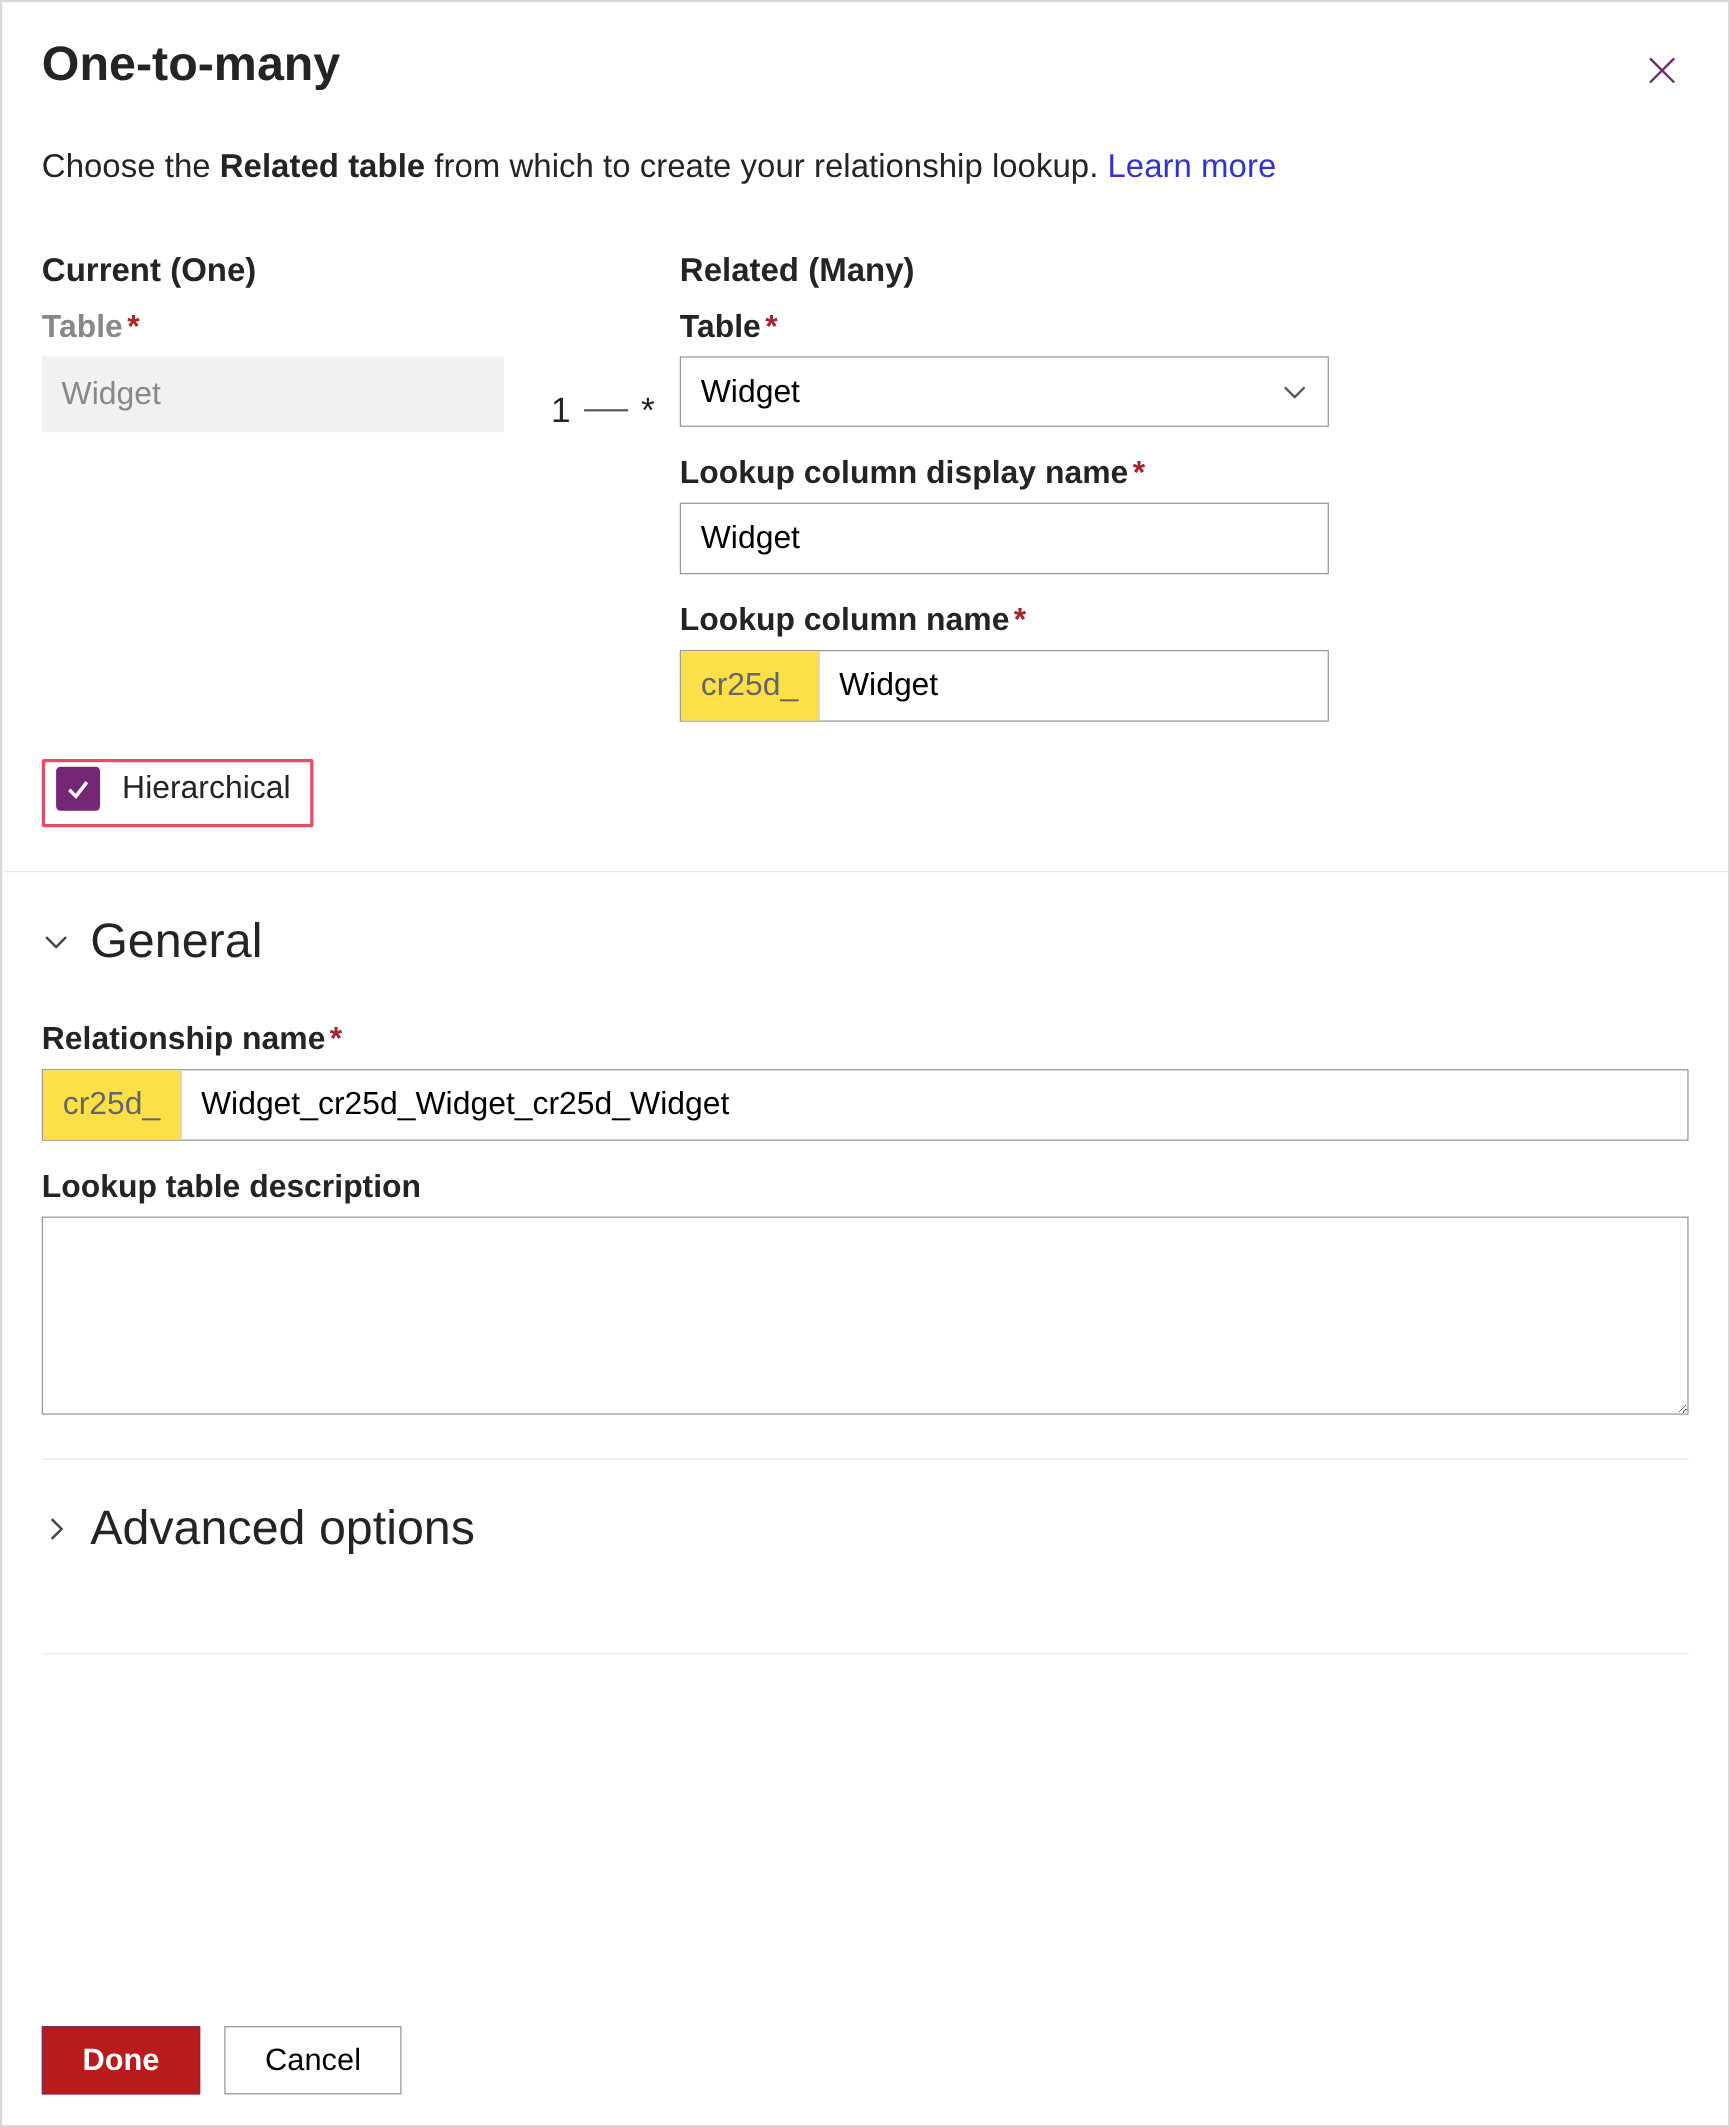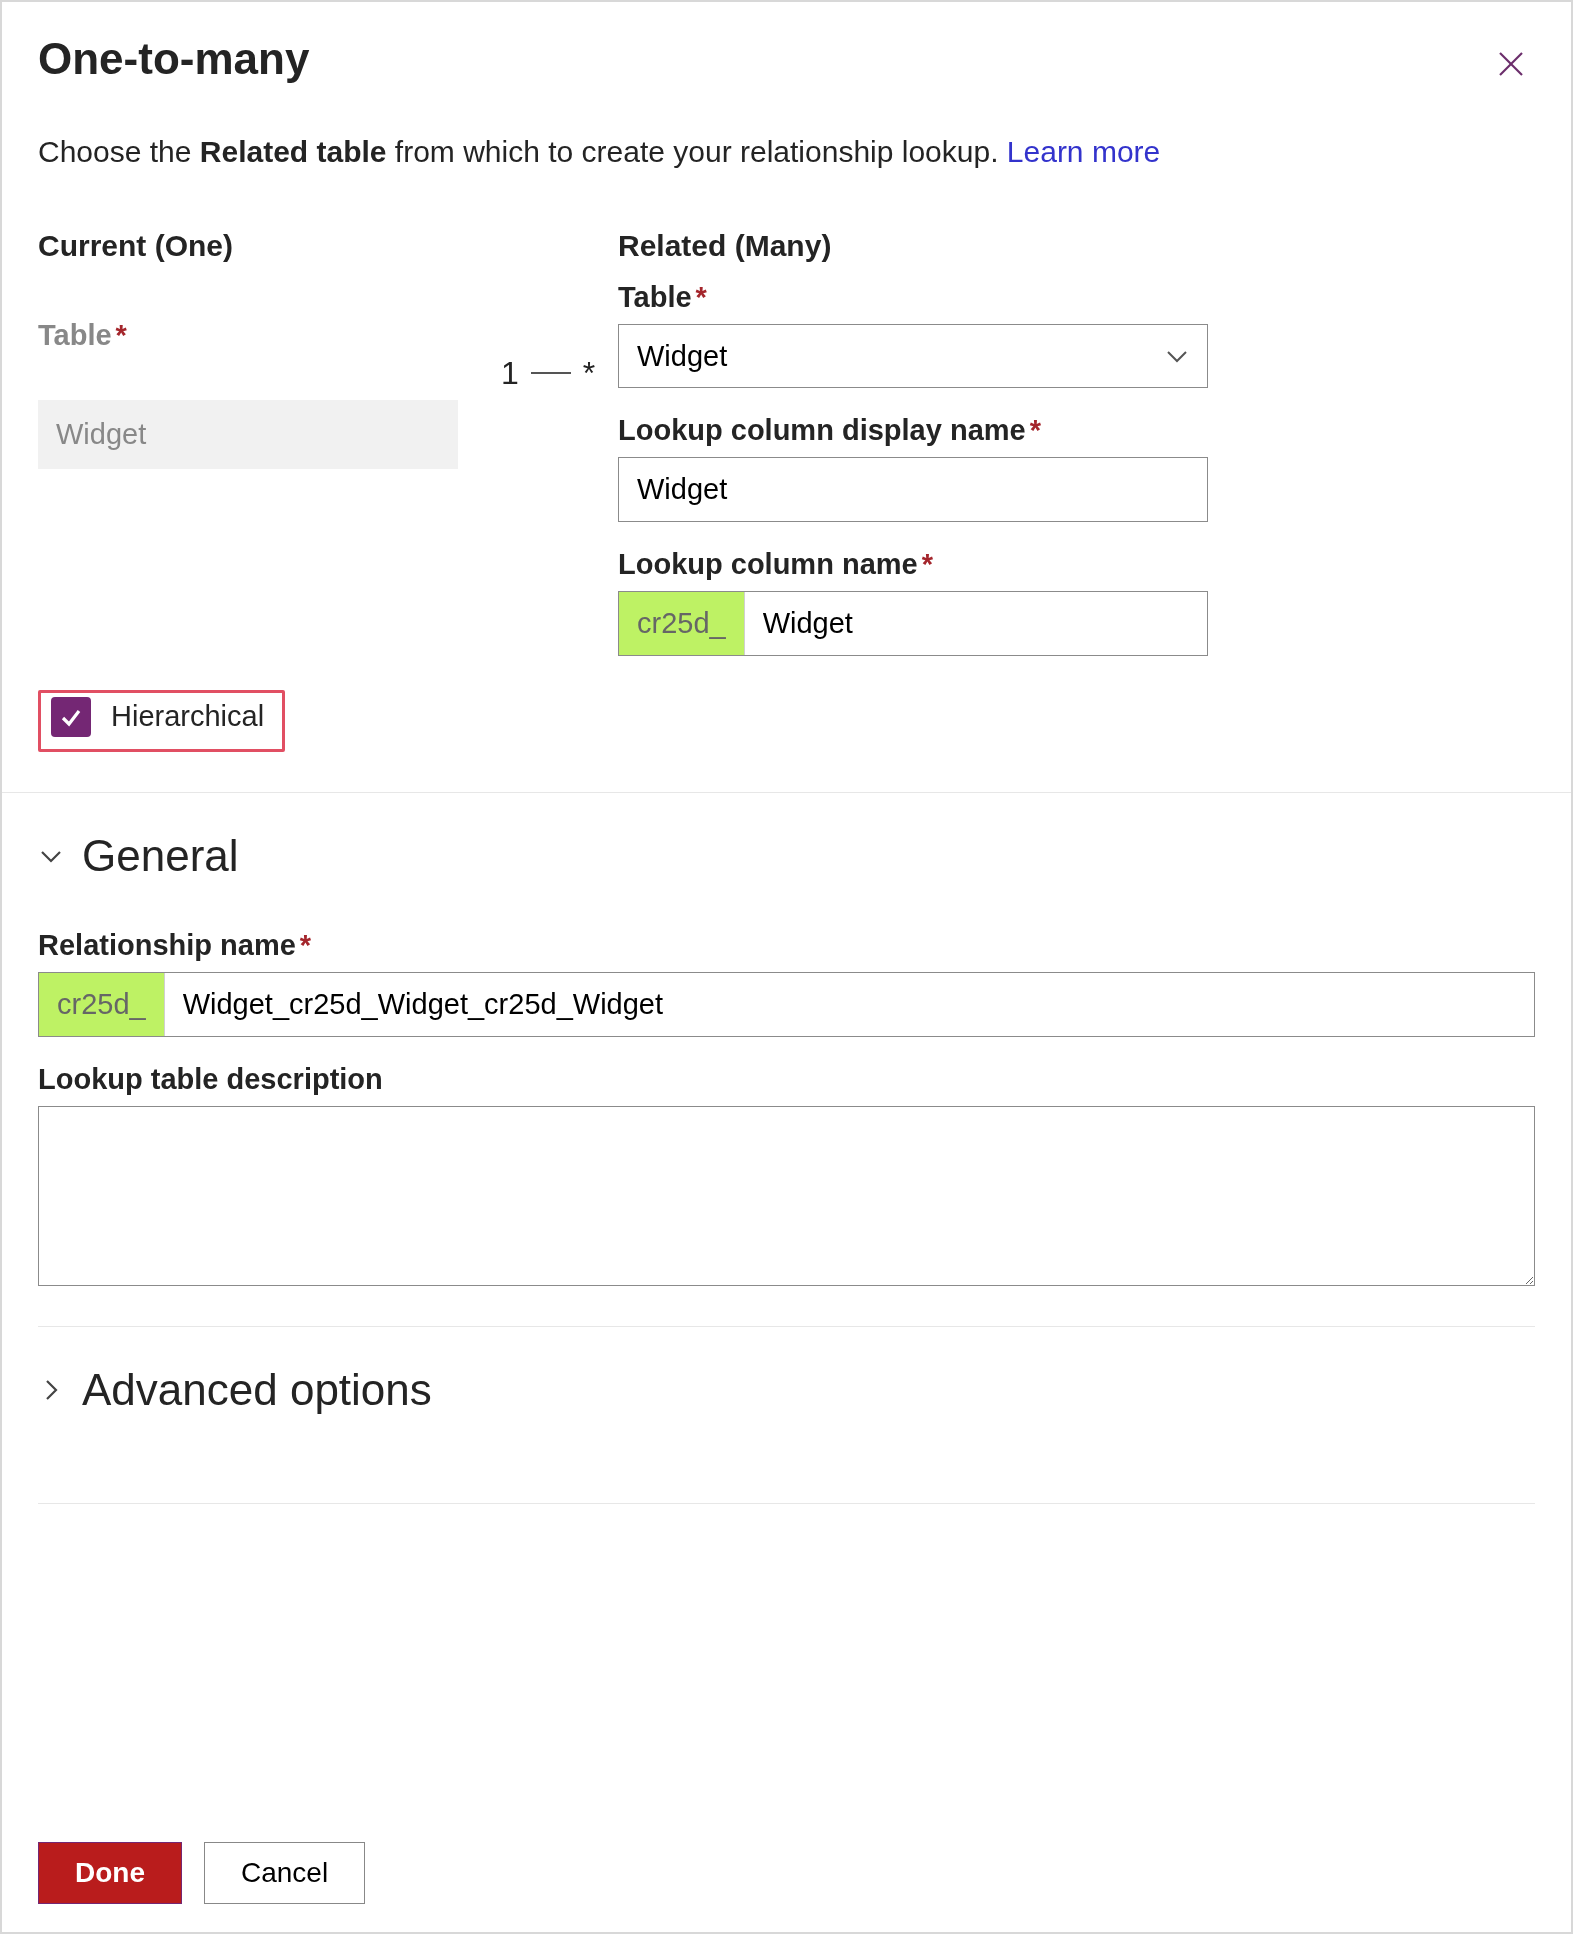--- a/index.html
+++ b/index.html
@@ -51,21 +51,21 @@
   }
   .cols {
     display: flex;
     align-items: flex-start;
     gap: 0;
   }
   .col {
     display: flex;
     flex-direction: column;
   }
-  .col.left { width: 440px; gap: 38px; }
+  .col.left { width: 440px; }
   .col.right { width: 590px; }
   .connector-col {
     width: 140px;
     padding-top: 126px;
     font-size: 32px;
     display: flex;
     align-items: center;
     justify-content: center;
     gap: 8px;
   }
@@ -123,21 +123,21 @@
     top: 50%;
     transform: translateY(-50%);
     pointer-events: none;
   }
   .prefixed {
     display: flex;
     padding: 0;
     align-items: stretch;
   }
   .prefixed .prefix {
-    background: #bef264;
+    background: #fde047;
     padding: 14px 18px;
     color: #666;
     border-right: 1.5px solid #d0d0d0;
     white-space: nowrap;
   }
   .prefixed .pval {
     flex: 1;
     border: none;
     padding: 14px 18px;
     font-size: 29px;

